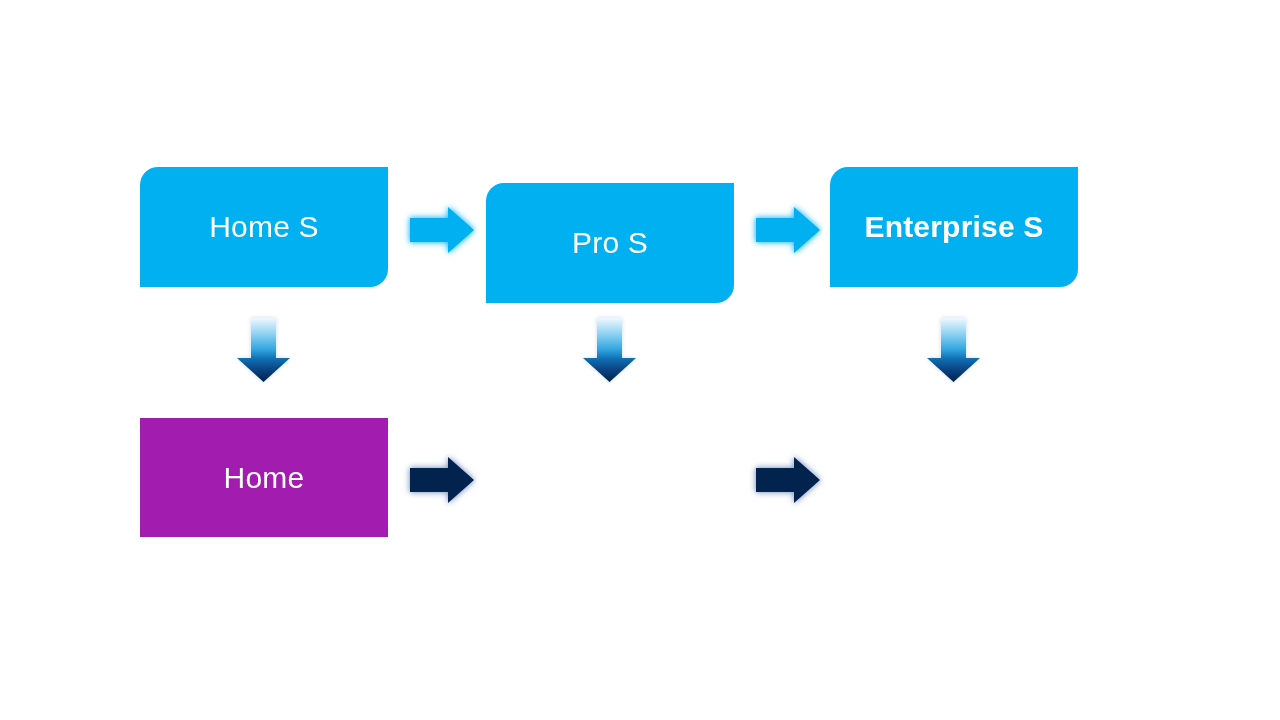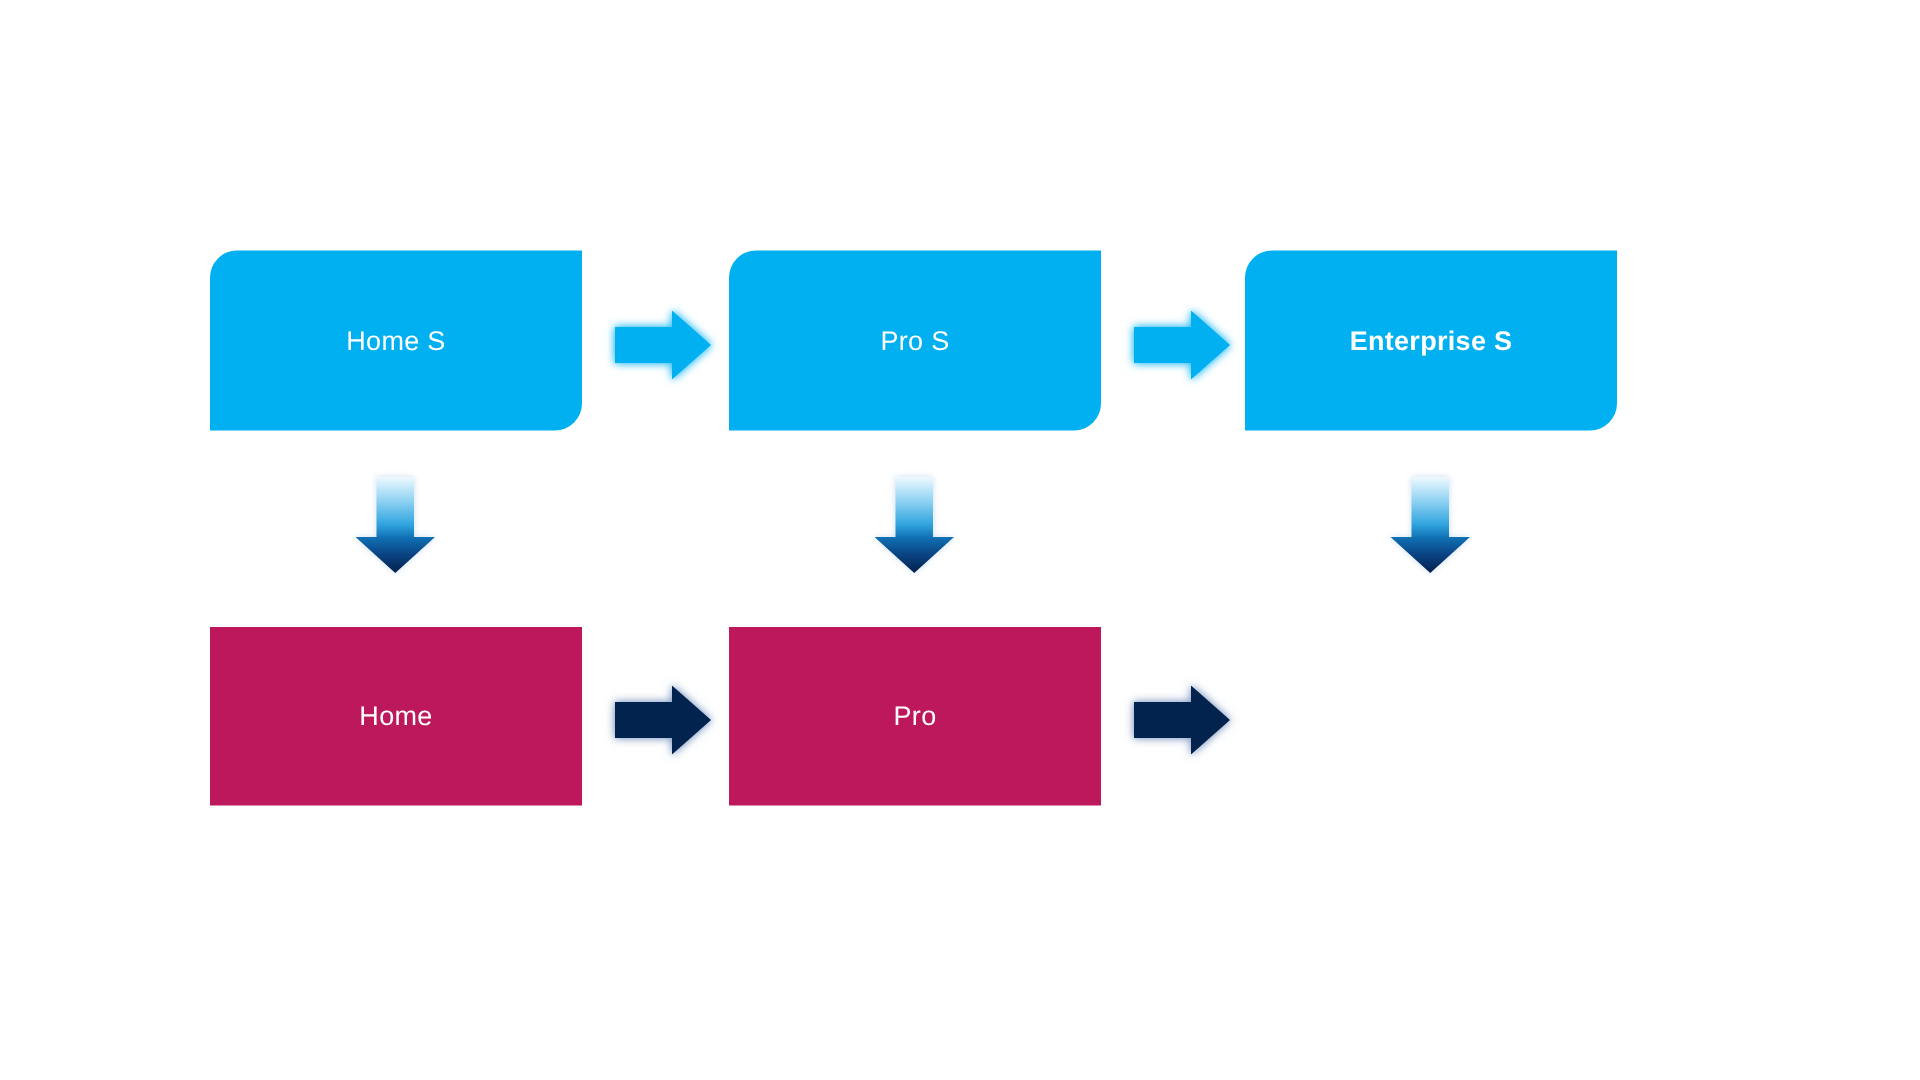--- a/index.html
+++ b/index.html
@@ -15,37 +15,37 @@
     background: #FFFFFF;
     overflow: hidden;
   }
   .node {
     position: absolute;
     width: 248px;
     display: flex;
     align-items: center;
     justify-content: center;
     color: #FFFFFF;
-    font-size: 18px;
+    font-size: 30px;
     font-weight: 400;
     letter-spacing: 0.2px;
   }
   .node-top {
     top: 167px;
     height: 120px;
     background: #00B0F0;
     border-radius: 18px 0 18px 0;
   }
   .node-bottom {
     top: 418px;
     height: 119px;
-    background: #be185d;
+    background: #a21caf;
   }
   .col-0 { left: 140px; }
-  .col-1 { left: 486px; }
+  .col-1 { left: 486px; margin-top: 16px; }
   .col-2 { left: 830px; font-weight: bold; }
 
   .h-arrow {
     position: absolute;
     width: 64px;
     height: 46px;
   }
   .h-arrow-top {
     top: 207px;
     filter: drop-shadow(0 0 3px rgba(0, 176, 240, 0.75)) drop-shadow(0 0 2px rgba(120, 215, 255, 0.8));
@@ -98,23 +98,20 @@
   <div class="node node-top col-1">
     <span>Pro S</span>
   </div>
   <div class="node node-top col-2">
     <span>Enterprise S</span>
   </div>
 
   <div class="node node-bottom col-0">
     <span>Home</span>
   </div>
-  <div class="node node-bottom col-1">
-    <span>Pro</span>
-  </div>
 
   <svg class="h-arrow h-arrow-top h-gap-0" viewBox="0 0 64 46">
     <polygon points="0,11 38,11 38,0 64,23 38,46 38,35 0,35" fill="#00B0F0"></polygon>
   </svg>
   <svg class="h-arrow h-arrow-top h-gap-1" viewBox="0 0 64 46">
     <polygon points="0,11 38,11 38,0 64,23 38,46 38,35 0,35" fill="#00B0F0"></polygon>
   </svg>
 
   <svg class="h-arrow h-arrow-bottom h-gap-0" viewBox="0 0 64 46">
     <polygon points="0,11 38,11 38,0 64,23 38,46 38,35 0,35" fill="#03234F"></polygon>

